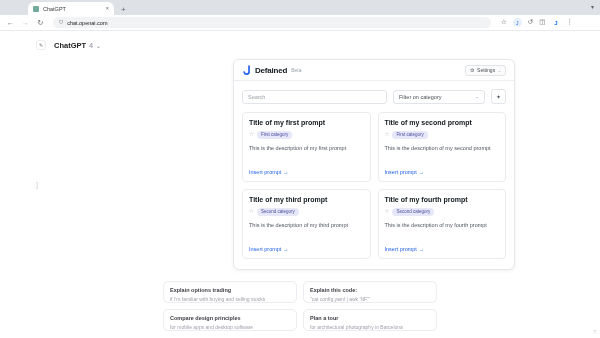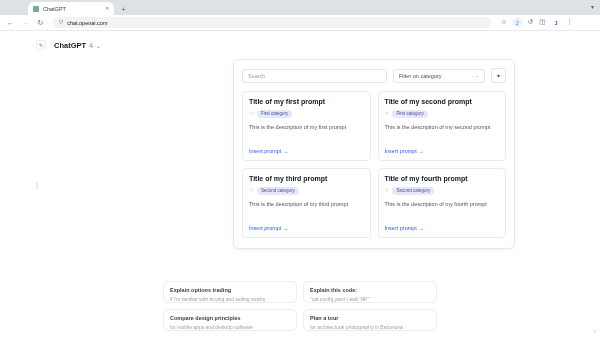--- a/index.html
+++ b/index.html
@@ -315,20 +315,36 @@
       <span>ChatGPT</span>
       <span class="ver">4</span>
       <span class="chev">⌄</span>
     </div>
   </div>
 
   <div class="stray-caret">]</div>
 
   <div class="defained-panel">
 
+    <div class="dp-header">
+      <div class="dp-brand">
+        <span class="dp-logo">
+          <svg width="9" height="10" viewBox="0 0 9 10">
+            <path d="M7 1 L7 6.4 A2.4 2.4 0 0 1 2.2 7" fill="none" stroke="#2563eb" stroke-width="1.7" stroke-linecap="round"></path>
+          </svg>
+        </span>
+        <span class="dp-name">Defained</span>
+        <span class="dp-beta">Beta</span>
+      </div>
+      <div class="dp-settings">
+        <span class="g">⚙</span>
+        <span class="lbl">Settings</span>
+        <span class="chev">⌄</span>
+      </div>
+    </div>
 
     <div class="dp-filters">
       <div class="dp-search">
         <span>Search</span>
       </div>
       <div class="dp-select">
         <span>Filter on category</span>
         <span class="chev">⌄</span>
       </div>
       <div class="dp-iconbtn">

